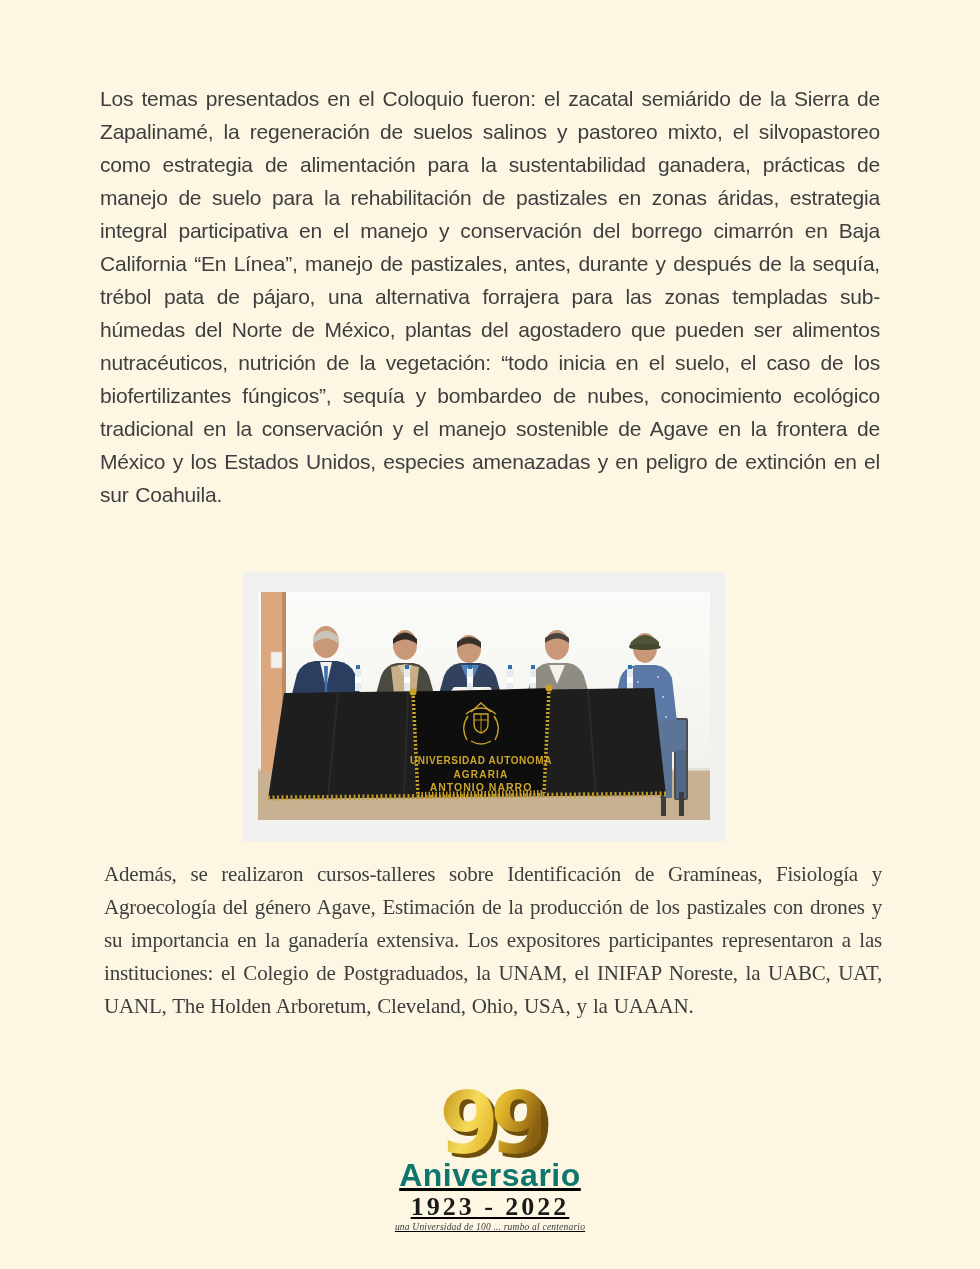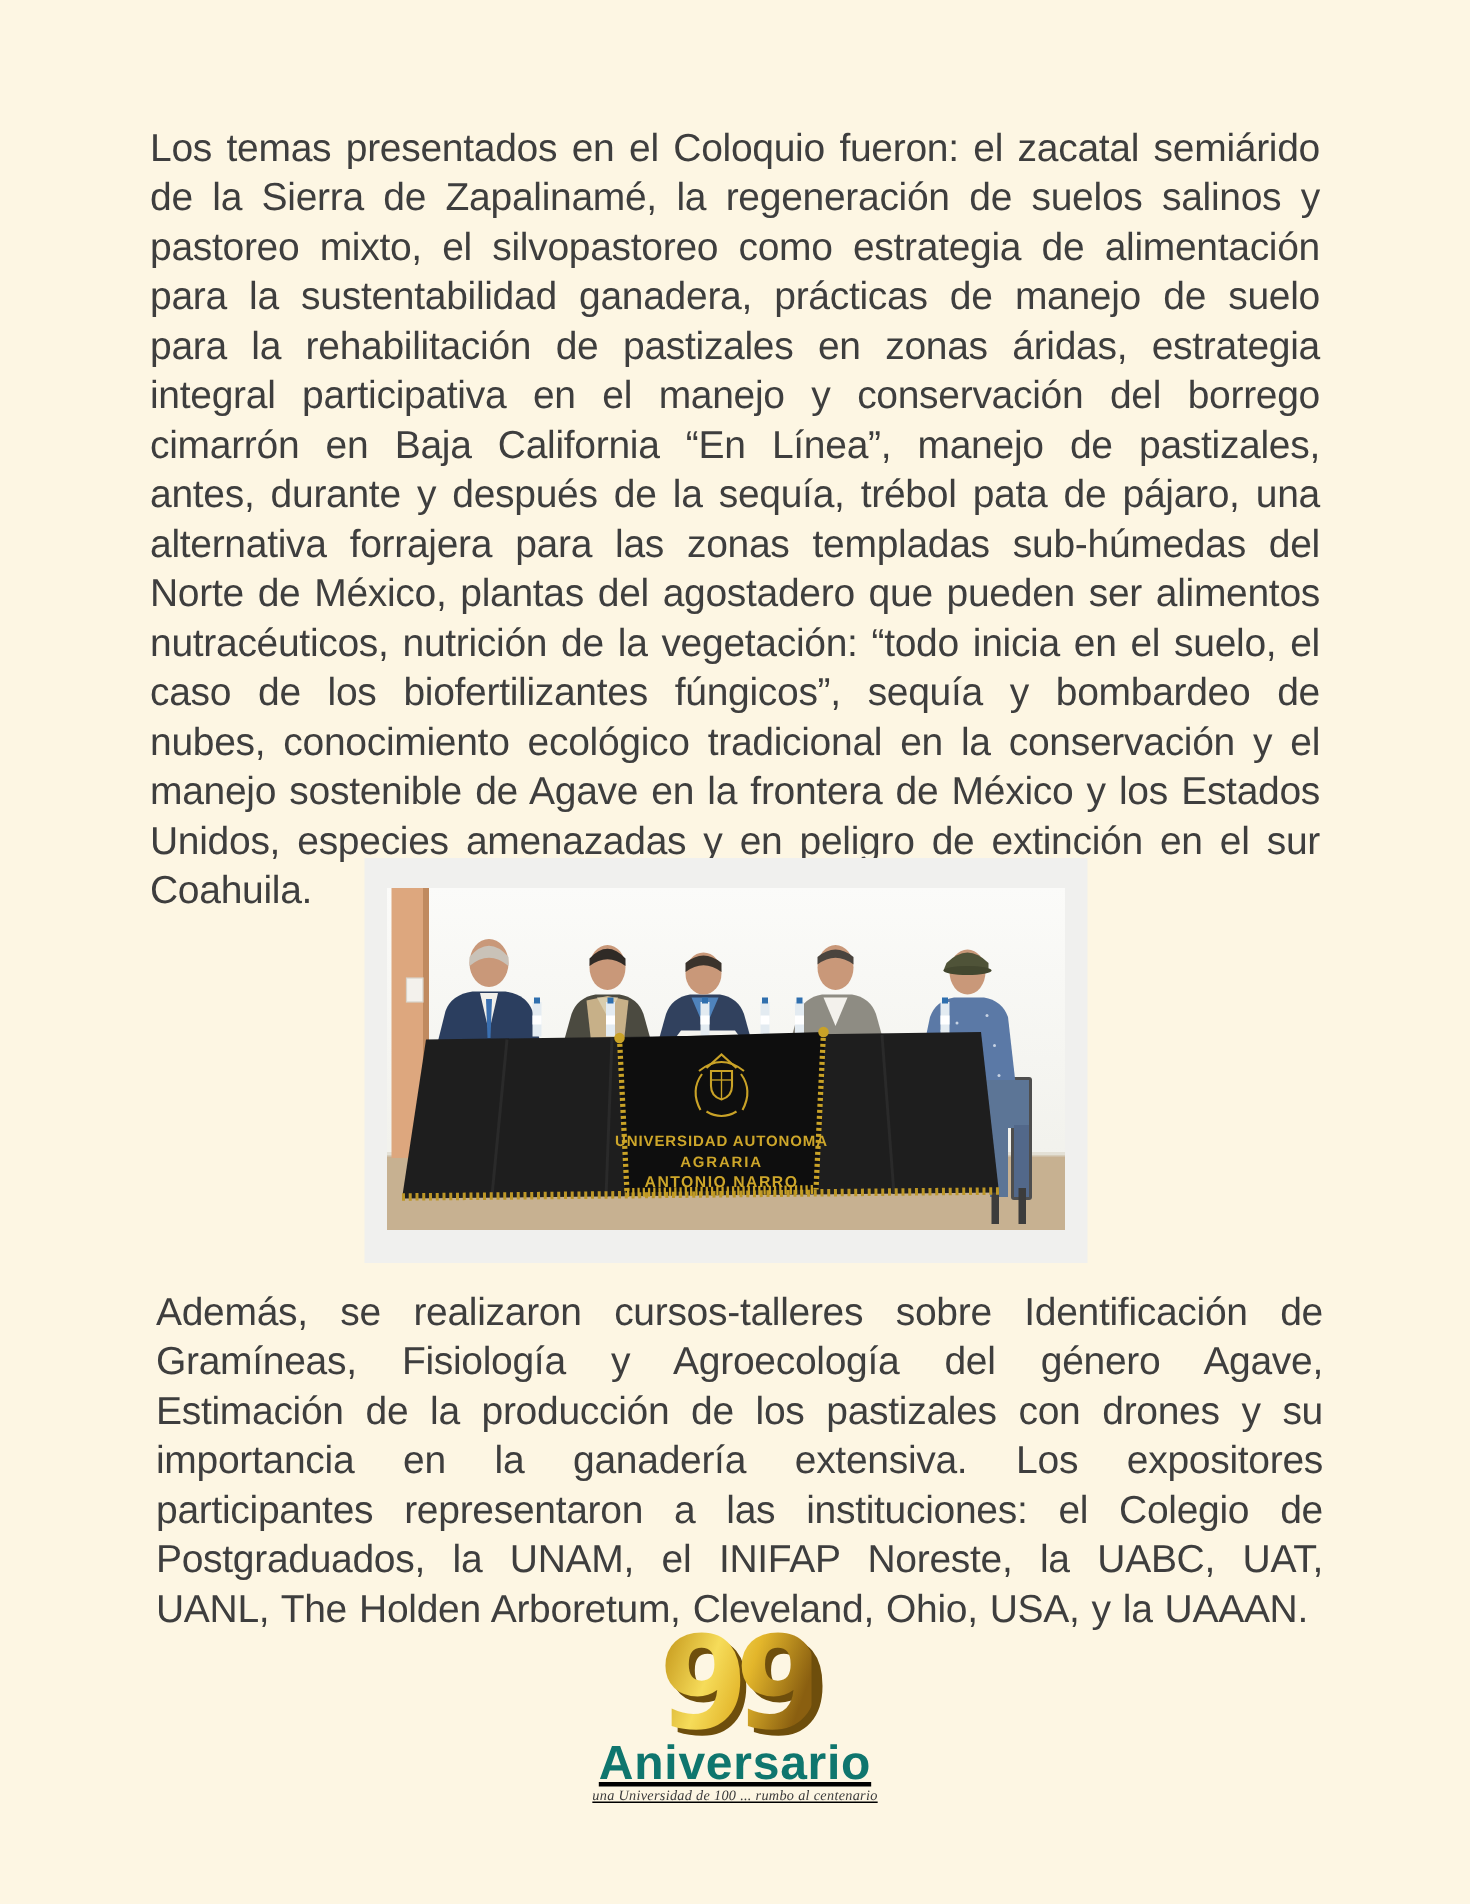--- a/index.html
+++ b/index.html
@@ -2,25 +2,25 @@
 <html><head>
 <meta charset="utf-8">
 <style>
   html,body { margin:0; padding:0; background:#FDF6E3; }
   .page {
     position:relative; width:980px; height:1269px; background:#FDF6E3;
     font-family:"Liberation Sans", sans-serif; overflow:hidden;
   }
   .para {
     position:absolute; left:100px; width:780px; margin:0;
-    color:#3E3E3E; font-size:26px; line-height:33px;
+    color:#3E3E3E; font-size:21px; line-height:33px;
     text-align:justify; letter-spacing:-0.2px; word-spacing:1px;
   }
   #para1 { top:82px; }
-  #para2 { top:858px; left:104px; width:778px; }
+  #para2 { top:858px; left:104px; width:778px;font-family:Liberation Serif, serif; }
 
   figure.photo-frame {
     position:absolute; left:243px; top:572px; width:482px; height:270px;
     margin:0; background:#F0F0EE;
   }
   .photo-inner {
     position:absolute; left:15px; top:20px; width:452px; height:228px;
     overflow:hidden; background:#f0abfc;
   }
   .photo-inner svg { display:block; width:100%; height:100%; }
@@ -201,16 +201,17 @@
     </div>
   </figure>
 
   <p class="para" id="para2">Además, se realizaron cursos-talleres sobre Identificación de Gramíneas, Fisiología y Agroecología del género Agave, Estimación de la producción de los pastizales con drones y su importancia en la ganadería extensiva. Los expositores participantes representaron a las instituciones: el Colegio de Postgraduados, la UNAM, el INIFAP Noreste, la UABC, UAT, UANL, The Holden Arboretum, Cleveland, Ohio, USA, y la UAAAN.</p>
 
   <div class="logo">
     <div class="logo-number-wrap">
       <span class="logo-number shadow" aria-hidden="true">99</span><span class="logo-number gold">99</span>
     </div>
     <div class="logo-word">Aniversario</div>
+    <div class="logo-years">1923 - 2022</div>
     <div class="logo-tagline">una Universidad de 100 ... rumbo al centenario</div>
   </div>
 
 </div>
 
 </body></html>

